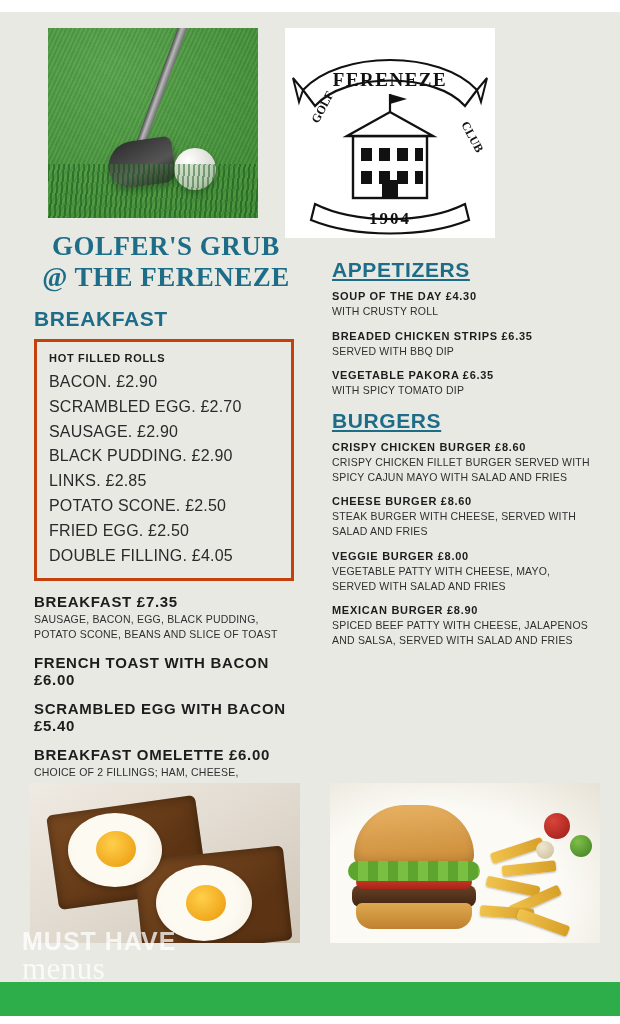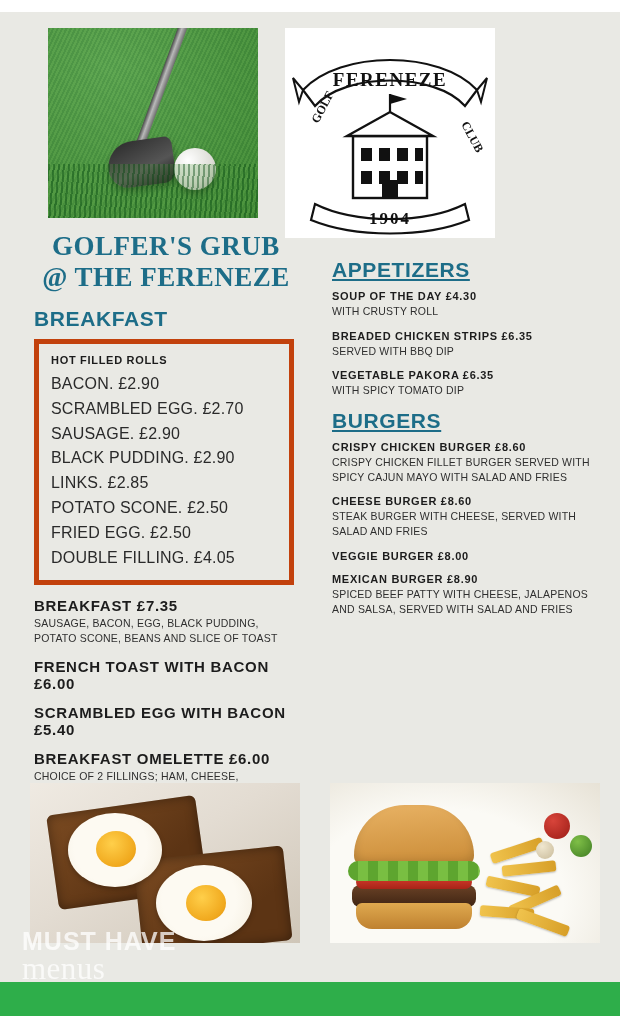--- a/index.html
+++ b/index.html
@@ -101,21 +101,21 @@
   .section-head {
     color:#1d6d88;
     font-family:"Liberation Sans", sans-serif;
     font-weight:bold;
     font-size:21px;
     letter-spacing:.6px;
     margin: 14px 0 8px 8px;
   }
 
   .rolls-box {
-    border:5px solid #c2410c;
+    border:3px solid #c2410c;
     padding:10px 10px 10px 12px;
     margin-left:8px;
     margin-right:12px;
   }
   .rolls-title {
     font-size:11px; font-weight:bold; letter-spacing:.7px;
     color:#1c1c1c; margin-bottom:6px;
   }
   .roll-line {
     font-size:16px; color:#2a2a2a; line-height:1.55;
@@ -317,20 +317,21 @@
     <div class="r-item">
       <div class="r-name">CRISPY CHICKEN BURGER   £8.60</div>
       <div class="r-desc">CRISPY CHICKEN FILLET BURGER SERVED WITH SPICY CAJUN MAYO WITH SALAD AND FRIES</div>
     </div>
     <div class="r-item">
       <div class="r-name">CHEESE BURGER   £8.60</div>
       <div class="r-desc">STEAK BURGER WITH CHEESE, SERVED WITH SALAD AND FRIES</div>
     </div>
     <div class="r-item">
       <div class="r-name">VEGGIE BURGER   £8.00</div>
+      <div class="r-desc">VEGETABLE PATTY WITH CHEESE, MAYO, SERVED WITH SALAD AND FRIES</div>
     </div>
     <div class="r-item">
       <div class="r-name">MEXICAN BURGER   £8.90</div>
       <div class="r-desc">SPICED BEEF PATTY WITH CHEESE, JALAPENOS AND SALSA, SERVED WITH SALAD AND FRIES</div>
     </div>
   </div>
 
   <div class="egg-photo">
     <div class="toast t1"></div>
     <div class="toast t2"></div>

